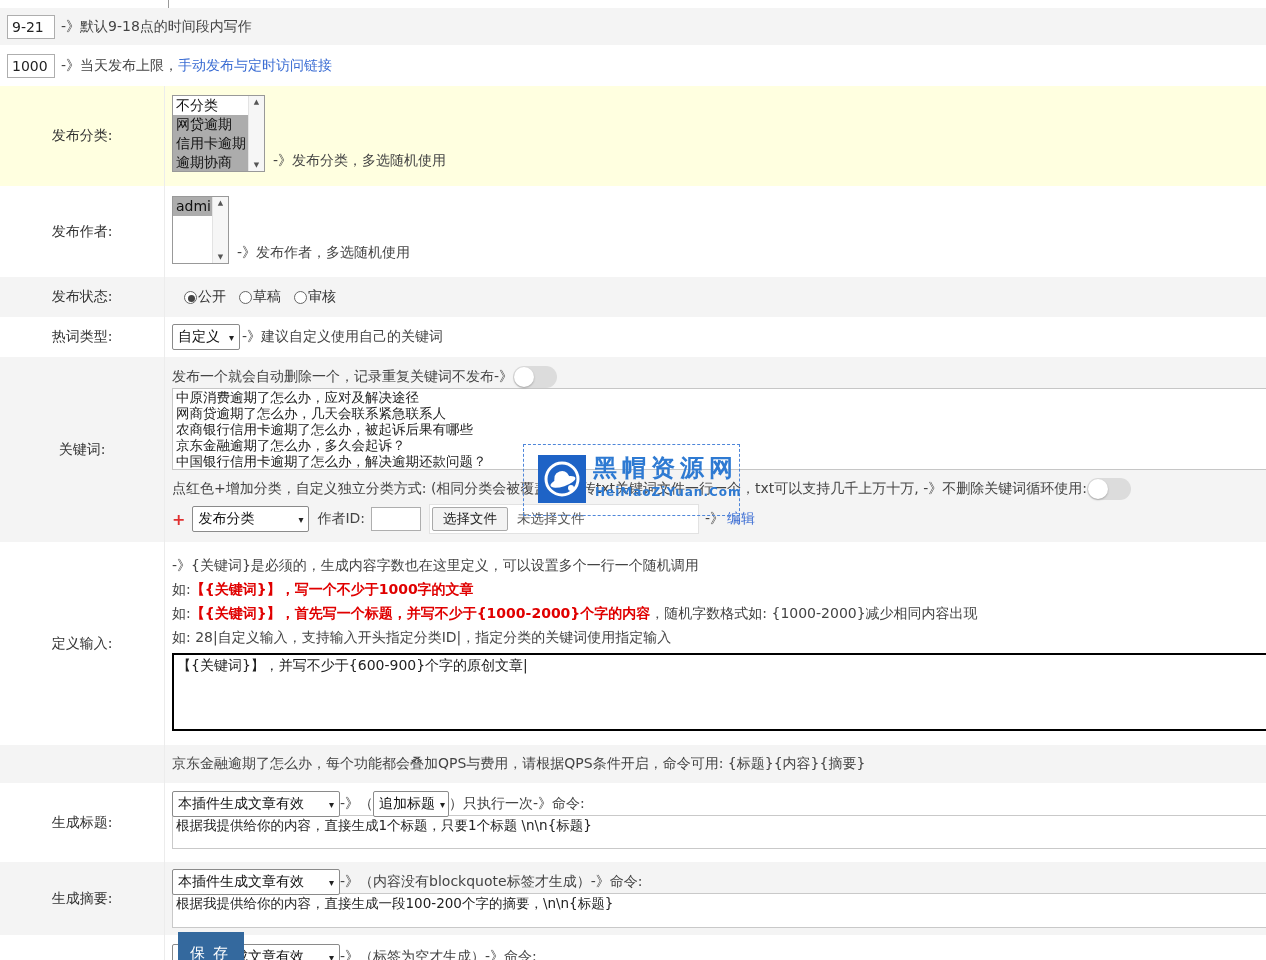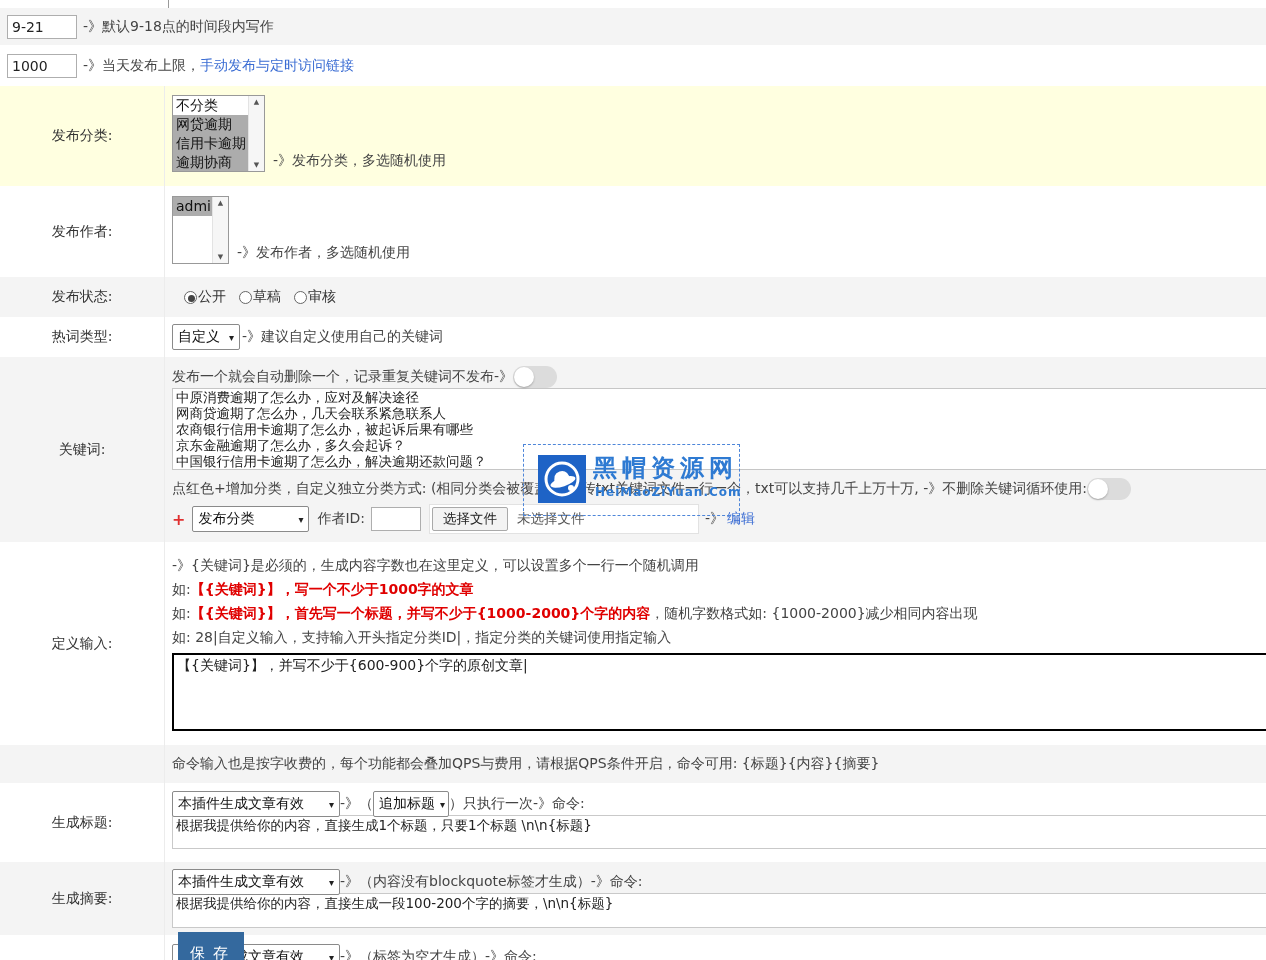--- a/index.html
+++ b/index.html
@@ -23,21 +23,21 @@
   .content-cell { flex:1; position:relative; padding-left:7px; }
   .vcenter { display:flex; align-items:center; }
 
   .topstrip { height:8px; background:#fff; position:relative; }
   .cutline { position:absolute; left:168px; top:0; width:1px; height:8px; background:#9a9a9a; }
 
   .inp {
     height:24px; border:1px solid #aeaeae; background:#fff;
     font:inherit; font-size:14px; padding:0 4px; color:#222;
   }
-  .w48 { width:70px; } .w50 { width:50px; }
+  .w48 { width:48px; } .w50 { width:50px; }
 
   .caption { color:#444; }
   .link { color:#3a6cd3; cursor:pointer; }
 
   
   .listbox { display:flex; background:#fff; border:1px solid #999; overflow:hidden; }
   .opts { flex:1; overflow:hidden; }
   .opt { height:19px; line-height:19px; padding:0 3px; white-space:nowrap; color:#111; }
   .opt.sel { background:#acacac; }
   .sb {
@@ -268,21 +268,21 @@
       <div class="line" style="height:24px;">
         <span class="caption nw">如: 28|自定义输入，支持输入开头指定分类ID|，指定分类的关键词使用指定输入</span>
       </div>
       <textarea class="ta-define" style="margin-top: 3px;">【{关键词}】，并写不少于{600-900}个字的原创文章|</textarea>
     </div>
   </div>
 
   <div class="row bg-gray" style="height:38px">
     <div class="label-cell"></div>
     <div class="content-cell vcenter">
-      <span class="caption nw">命令输入也是按字收费的，每个功能都会叠加QPS与费用，请根据QPS条件开启，命令可用: {标题}{内容}{摘要}</span>
+      <span class="caption nw">京东金融逾期了怎么办，每个功能都会叠加QPS与费用，请根据QPS条件开启，命令可用: {标题}{内容}{摘要}</span>
     </div>
   </div>
 
   <div class="row bg-white" style="height:79px">
     <div class="label-cell">生成标题:</div>
     <div class="content-cell" style="padding-top:10px;">
       <div class="line" style="height:22px;">
         <span class="sel-box w-sel-main">
           <span>本插件生成文章有效</span>
           <span class="arrow">▾</span>

